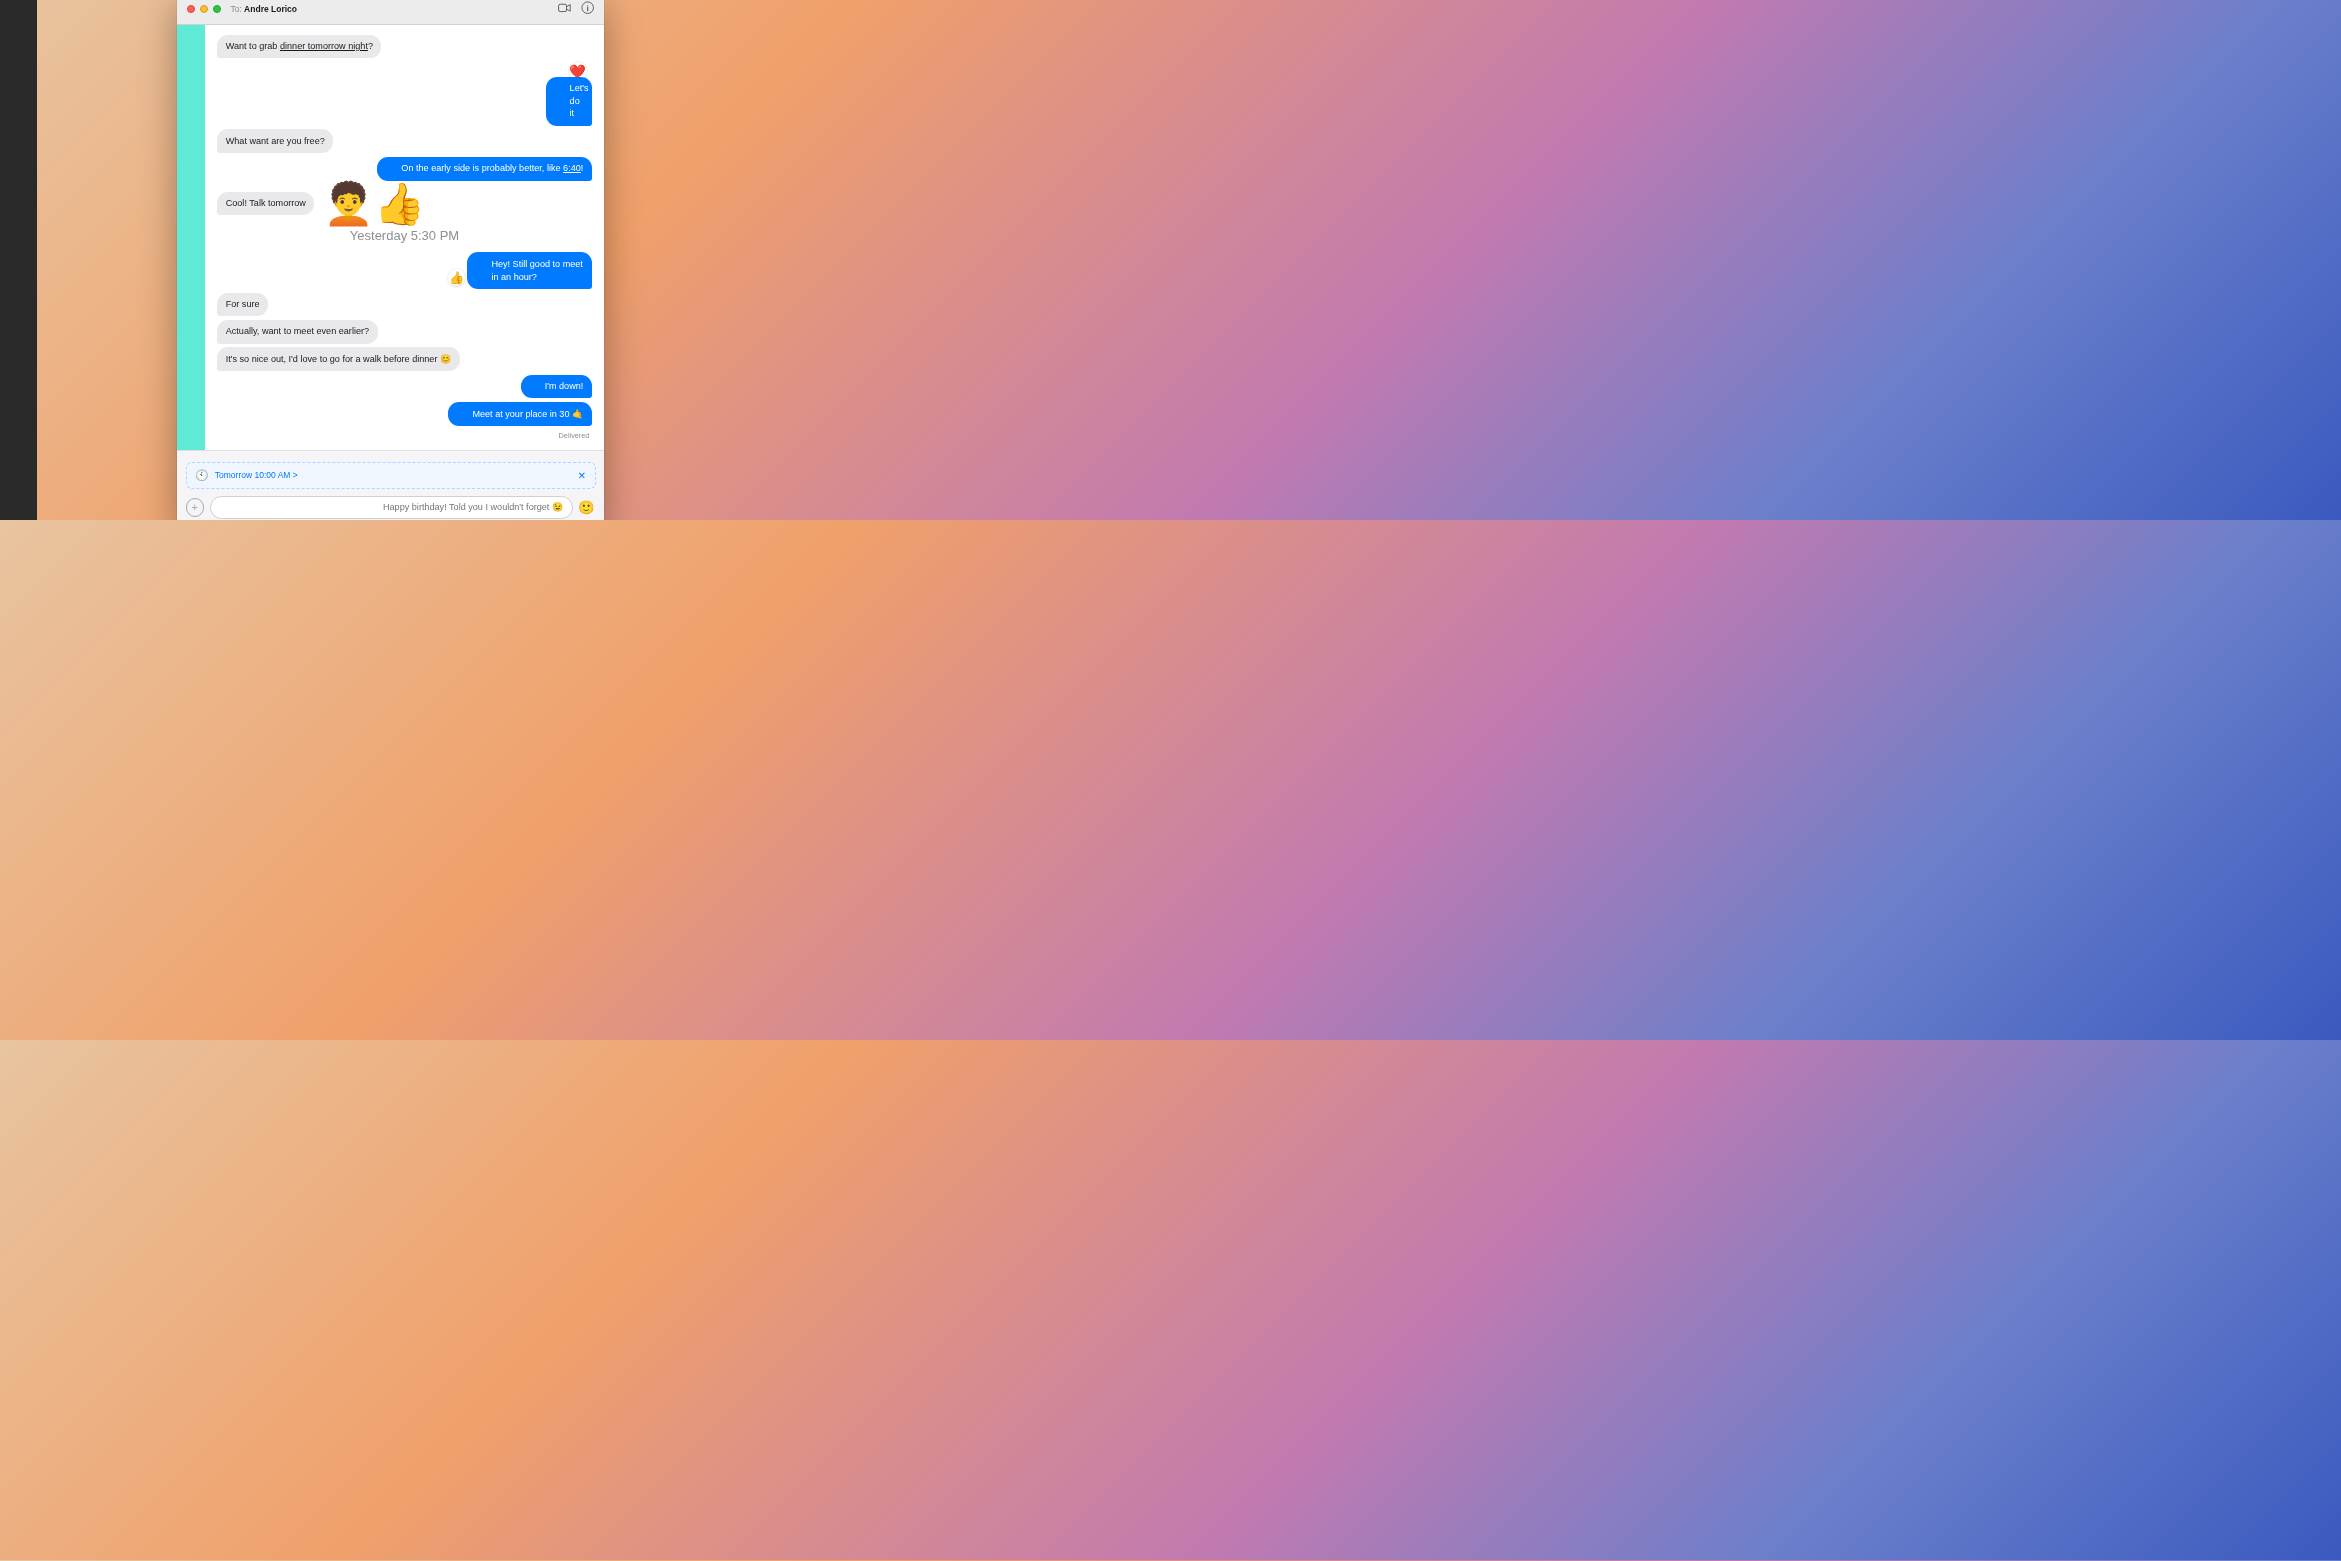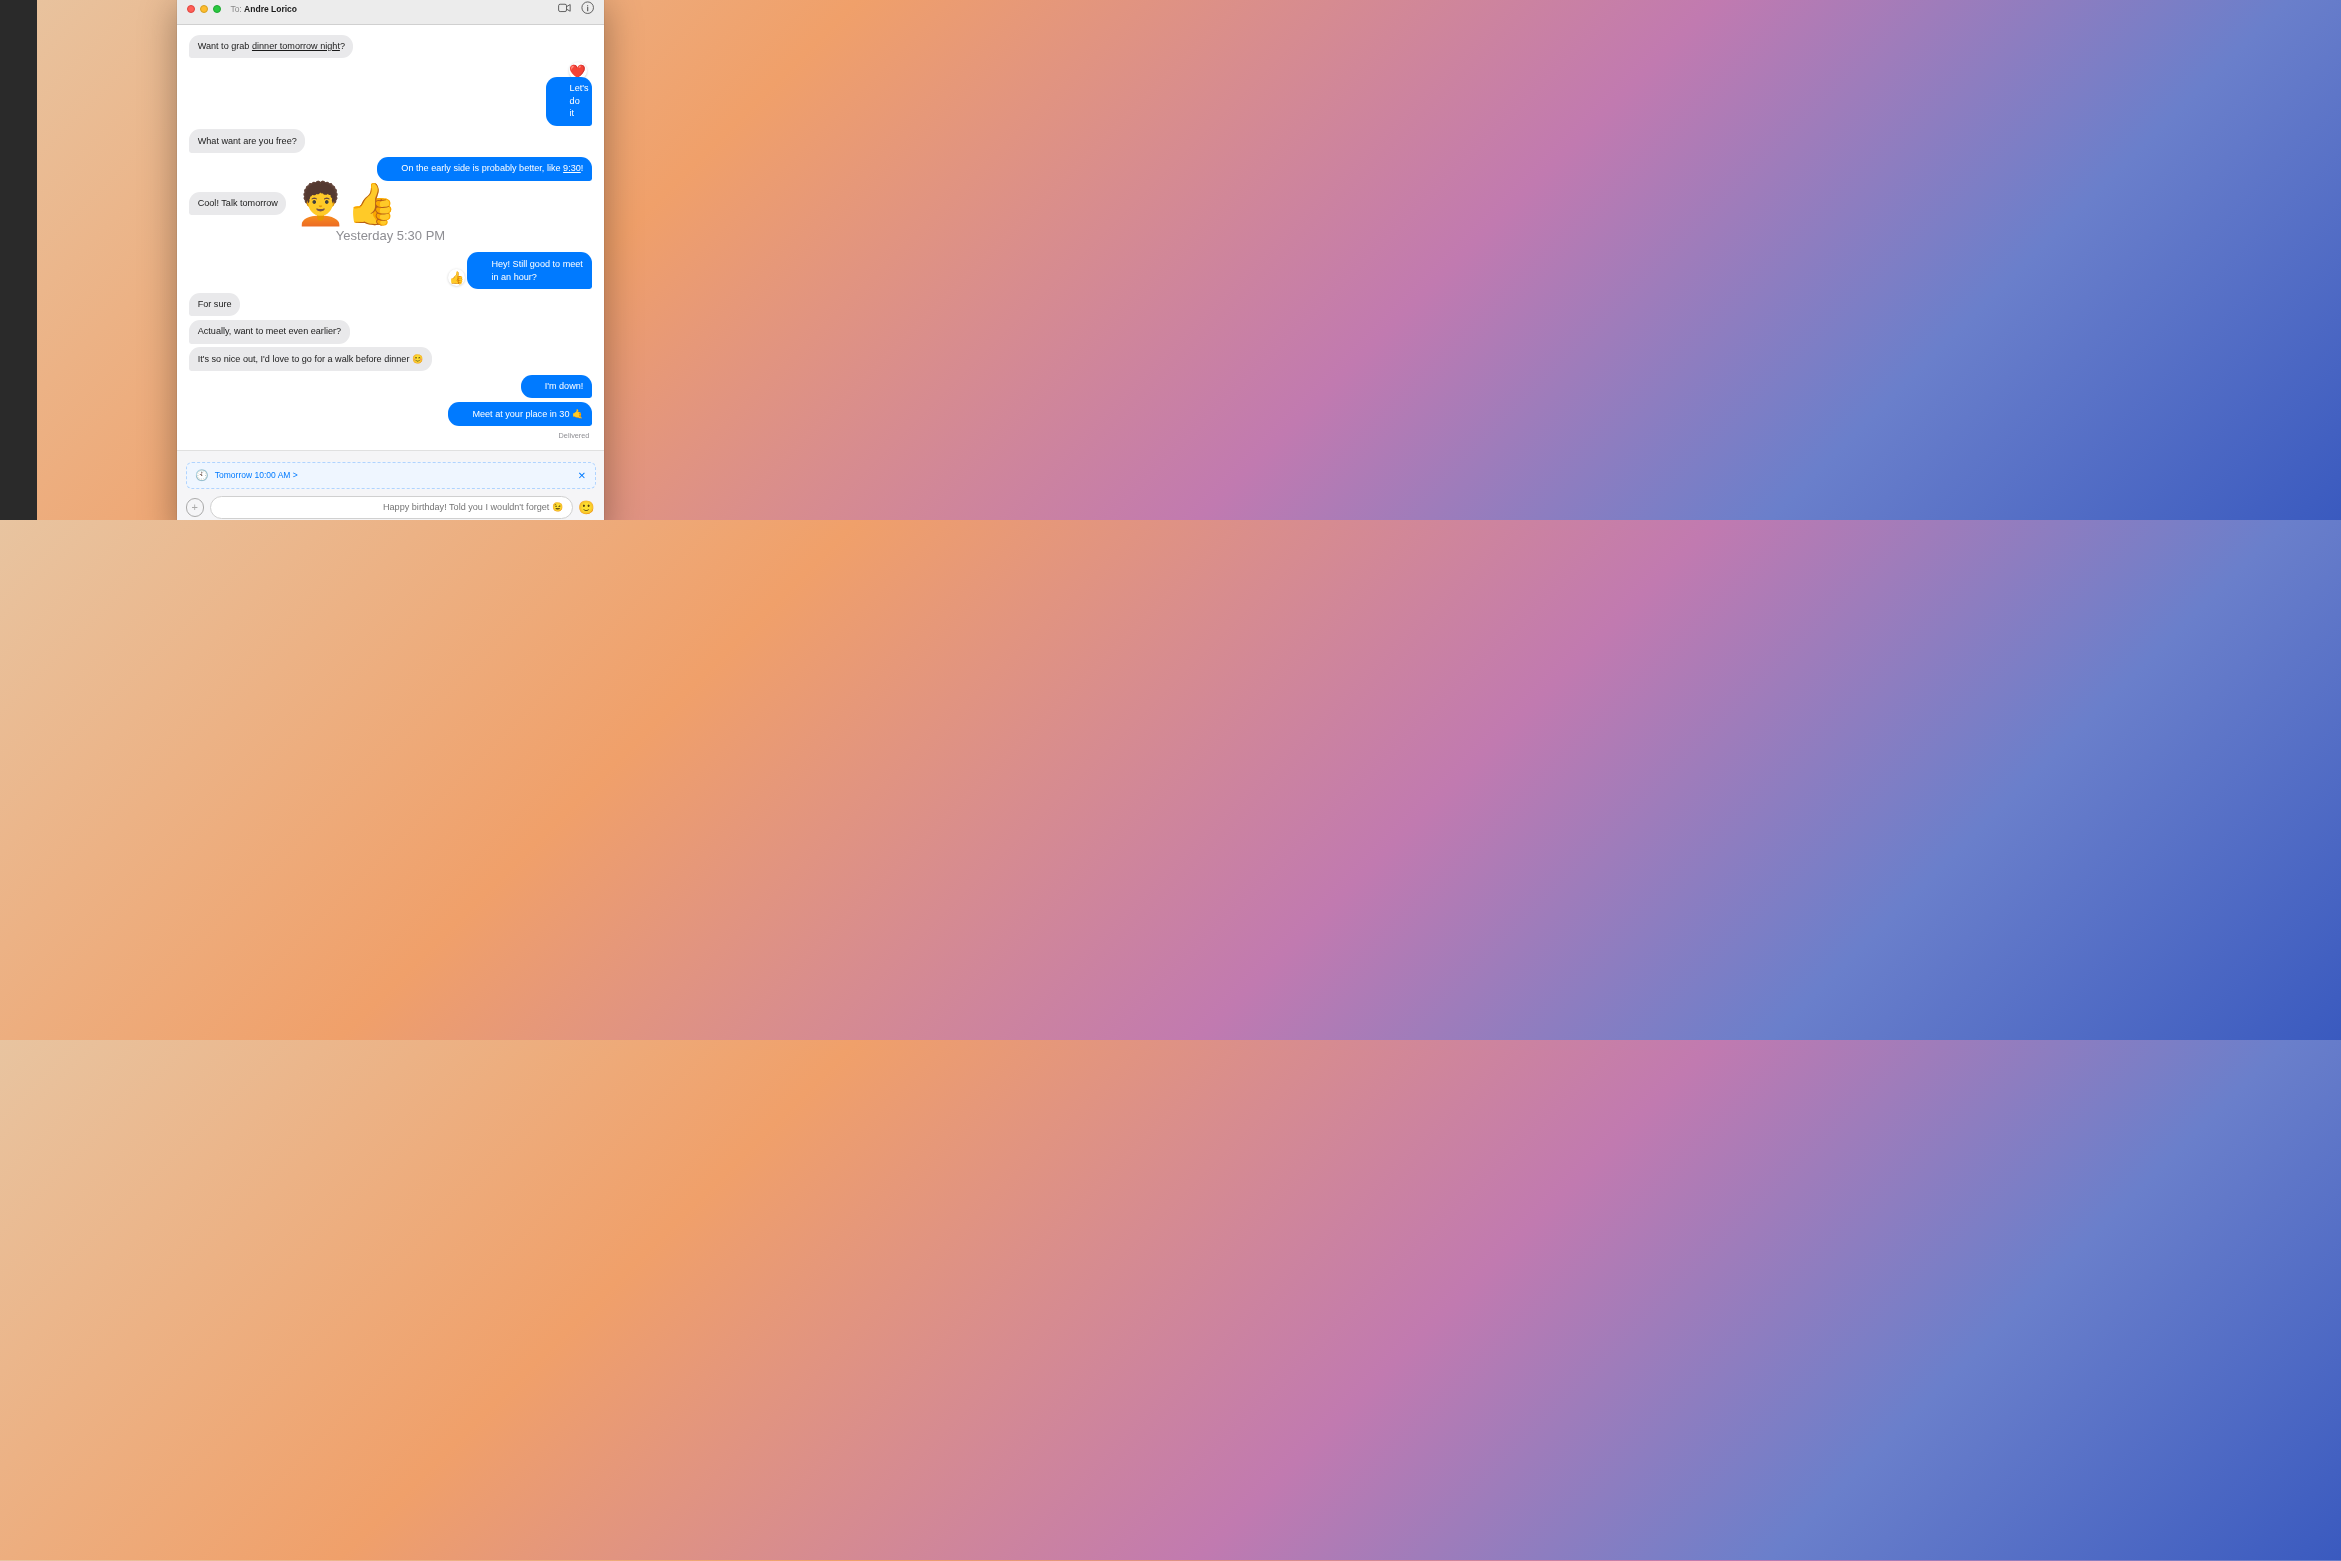--- a/index.html
+++ b/index.html
@@ -92,20 +92,21 @@
 
     
     .messages-area {
       background: #ffffff;
       flex: 1;
       padding: 9.8px 12.2px;
       overflow-y: auto;
       display: flex;
       flex-direction: column;
       gap: 3.7px;
+      margin-left: 28px;
     }
 
     .msg-row {
       display: flex;
       align-items: flex-end;
     }
 
     .msg-row.incoming {
       justify-content: flex-start;
     }
@@ -295,21 +296,21 @@
     </div>
 
     <div class="msg-row incoming">
       <div class="bubble incoming">
         What want are you free?
       </div>
     </div>
 
     <div class="msg-row outgoing">
       <div class="bubble outgoing">
-        On the early side is probably better, like <span class="blue-link">9:30</span>!
+        On the early side is probably better, like <span class="blue-link">6:40</span>!
       </div>
     </div>
 
     <div style="display:flex; flex-direction:row; align-items:flex-end; gap:11px;">
       <div class="bubble incoming" style="border-bottom-left-radius:2.4px; margin-right:0;">
         Cool! Talk tomorrow
       </div>
       <span style="font-size:41px; line-height:1; margin-left:-2.4px; margin-bottom:-9.8px;">🧑‍🦱👍</span>
     </div>
 

